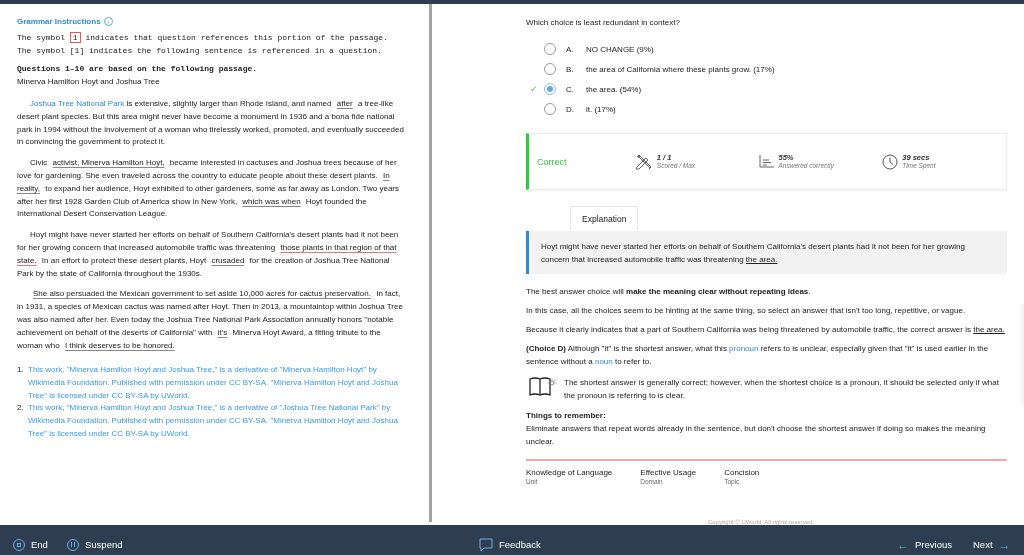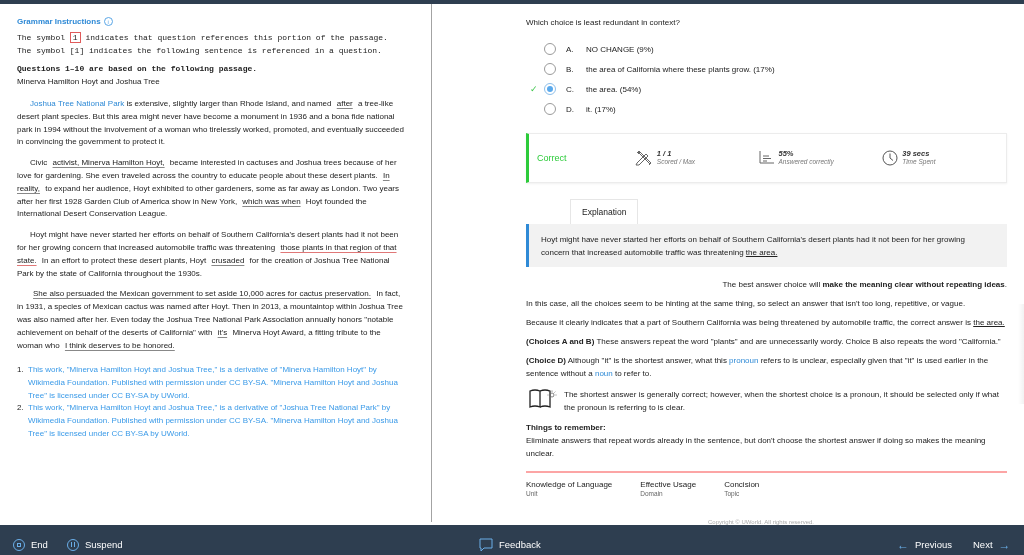--- a/index.html
+++ b/index.html
@@ -1,19 +1,19 @@
 <!DOCTYPE html>
 <html><head>
 <meta charset="utf-8">
 <style>
   * { box-sizing: border-box; margin: 0; padding: 0; }
   html, body { width: 1024px; height: 555px; overflow: hidden; background: #fff; }
   body { font-family: "Liberation Sans", sans-serif; color: #222; font-size: 8px; position: relative; }
   .topbar { position: absolute; left: 0; top: 0; width: 1024px; height: 4px; background: #2e3e50; }
-  .left { position: absolute; left: 0; top: 4px; width: 432px; height: 518px; padding: 12px 25px 0 17px; overflow: hidden; border-right: 1px solid #a3a3a3; }
+  .left { position: absolute; left: 0; top: 4px; width: 432px; height: 518px; padding: 12px 25px 0 17px; overflow: hidden; border-right: 3px solid #a3a3a3; }
   .right { position: absolute; left: 509px; top: 4px; width: 515px; height: 518px; padding: 12px 17px 0 17px; overflow: hidden; }
   .gi-title { color: #2f8ad6; font-weight: bold; font-size: 8px; display: flex; align-items: center; gap: 3px; margin-top: 1px; }
   .info-icon { width: 9px; height: 9px; border: 1px solid #5aa6e6; border-radius: 50%; font-size: 6px; color: #5aa6e6; display: inline-flex; align-items: center; justify-content: center; font-weight: normal; }
   .p { font-size: 8px; line-height: 12.5px; color: #222; }
   .marker { display: inline-block; border: 1px solid #e05b5b; padding: 0 2px; line-height: 9px; font-size: 8px; }
   .mt6 { margin-top: 6px; font-family: Liberation Mono, monospace; }
   .bold { font-weight: bold; }
   .passage { margin-top: 10px; }
   .para { font-size: 8px; line-height: 12.8px; text-indent: 13px; margin-bottom: 6px; color: #222; margin-top: 8px; }
   .link { color: #2f8ad6; }
@@ -24,30 +24,30 @@
   .refs .num { color: #222; width: 11px; flex: none; }
   .q { font-size: 8px; margin-top: 2px; }
   .choices { margin-top: 12px; }
   .choice { display: flex; align-items: center; height: 20px; position: relative; }
   .check { width: 14px; color: #3cc64a; font-size: 9px; margin-left: 4px; }
   .radio { width: 12px; height: 12px; border: 1px solid #9b9b9b; border-radius: 50%; margin-left: 0; margin-right: 10px; display: flex; align-items: center; justify-content: center; background: #fff; }
   .radio.sel { border-color: #8fbfe9; }
   .radio.sel::after { content: ""; width: 6px; height: 6px; border-radius: 50%; background: #5aa9ec; }
   .letter { width: 20px; font-size: 8px; }
   .ctext { font-size: 8px; }
-  .result { margin-top: 14px; height: 50px; border: 1px solid #ececec; border-left: 3px solid #2ccb3a; display: flex; align-items: center; box-shadow: 0 1px 2px rgba(0,0,0,0.06); }
+  .result { margin-top: 14px; height: 57px; border: 1px solid #ececec; border-left: 3px solid #2ccb3a; display: flex; align-items: center; box-shadow: 0 1px 2px rgba(0,0,0,0.06); }
   .result .correct { color: #2ccb3a; font-size: 9px; width: 106px; padding-left: 8px; }
   .stat { display: flex; gap: 4px; width: 124px; font-style: italic; }
   .stat .v { font-size: 7.5px; font-weight: bold; color: #333; line-height: 8px; }
   .stat .l { font-size: 6.5px; color: #777; line-height: 8px; }
   .tabs { margin-top: 16px; display: flex; padding-left: 44px; }
   .tab { font-size: 8.5px; padding: 7px 11px; border: 1px solid #e6e6e6; border-bottom: none; background: #fff; }
   .expl-box { background: #f2f2f2; border-left: 3px solid #2f8ad6; padding: 9px 12px 8px 12px; font-size: 8px; line-height: 13px; }
   .ex { font-size: 8px; line-height: 13px; margin-top: 6px; }
-  .ex.first { margin-top: 11px; text-align: right; }
+  .ex.first { margin-top: 11px; }
   .tip { display: flex; margin-top: 8px; align-items: flex-start; }
   .tip .book { width: 38px; flex: none; margin-top: 0; padding-left: 3px; }
   .tip .t { font-size: 8px; line-height: 13px; }
   .remember { margin-top: 7px; }
   .meta { margin-top: 11px; border-top: 2px solid #fca5a5; padding-top: 7px; display: flex; gap: 0; }
   .meta .m { margin-right: 28px; }
   .meta .mv { font-size: 8px; line-height: 10px; }
   .meta .ml { font-size: 6.5px; color: #666; }
   .copyright { position: absolute; left: 708px; top: 519px; font-size: 6px; color: #aaa; }
   .bottombar { position: absolute; left: 0; top: 525px; width: 1024px; height: 39px; background: #2e3e50; display: flex; align-items: center; color: #fff; font-size: 9.5px; }
@@ -163,21 +163,20 @@
   <div class="tabs">
     <div class="tab">Explanation</div>
   </div>
   <div class="expl-box">
     <span>Hoyt might have never started her efforts on behalf of Southern California's desert plants had it not been for her growing concern that increased automobile traffic was threatening </span><span style="text-decoration:underline">the area.</span>
   </div>
 
   <div class="ex first"><span>The best answer choice will </span><span class="bold">make the meaning clear without repeating ideas</span><span>.</span></div>
   <div class="ex">In this case, all the choices seem to be hinting at the same thing, so select an answer that isn't too long, repetitive, or vague.</div>
   <div class="ex"><span>Because it clearly indicates that a part of Southern California was being threatened by automobile traffic, the correct answer is </span><span style="text-decoration:underline">the area.</span></div>
-  <div class="ex"><span class="bold">(Choices A and B)</span><span>  These answers repeat the word "plants" and are unnecessarily wordy.  Choice B also repeats the word "California."</span></div>
   <div class="ex"><span class="bold">(Choice D)</span><span>  Although "it" is the shortest answer, what this </span><span class="link">pronoun</span><span> refers to is unclear, especially given that "it" is used earlier in the sentence without a </span><span class="link">noun</span><span> to refer to.</span></div>
 
   <div class="tip">
     <div class="book">
       <svg width="28" height="20" viewBox="0 0 28 20">
           <g fill="none" stroke="#222" stroke-width="1.3">
             <path d="M1 3 Q6 1 11 3 V19 Q6 17 1 19 Z"></path>
             <path d="M11 3 Q16 1 21 3 V19 Q16 17 11 19"></path>
           </g>
           <g stroke="#666" stroke-width="0.8">

